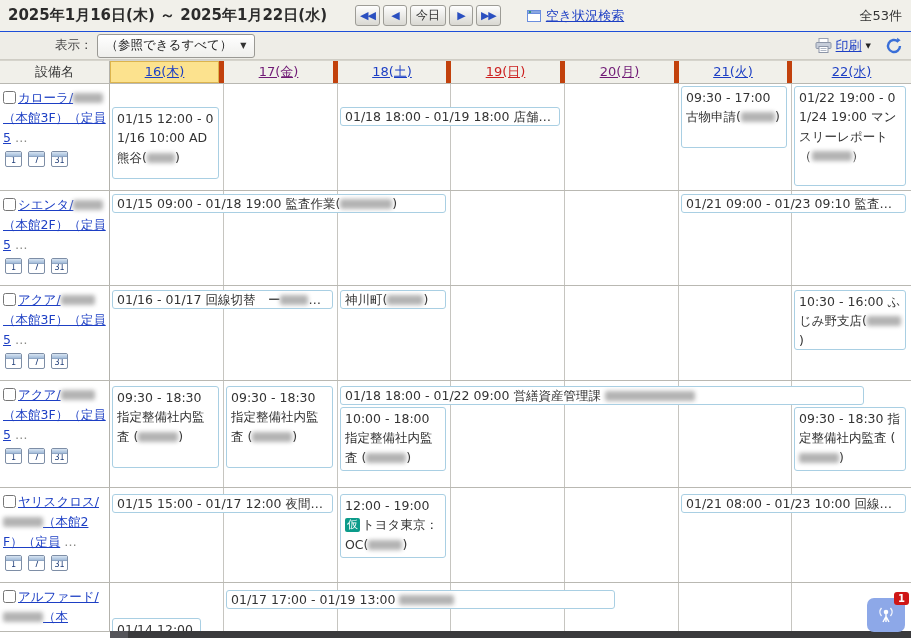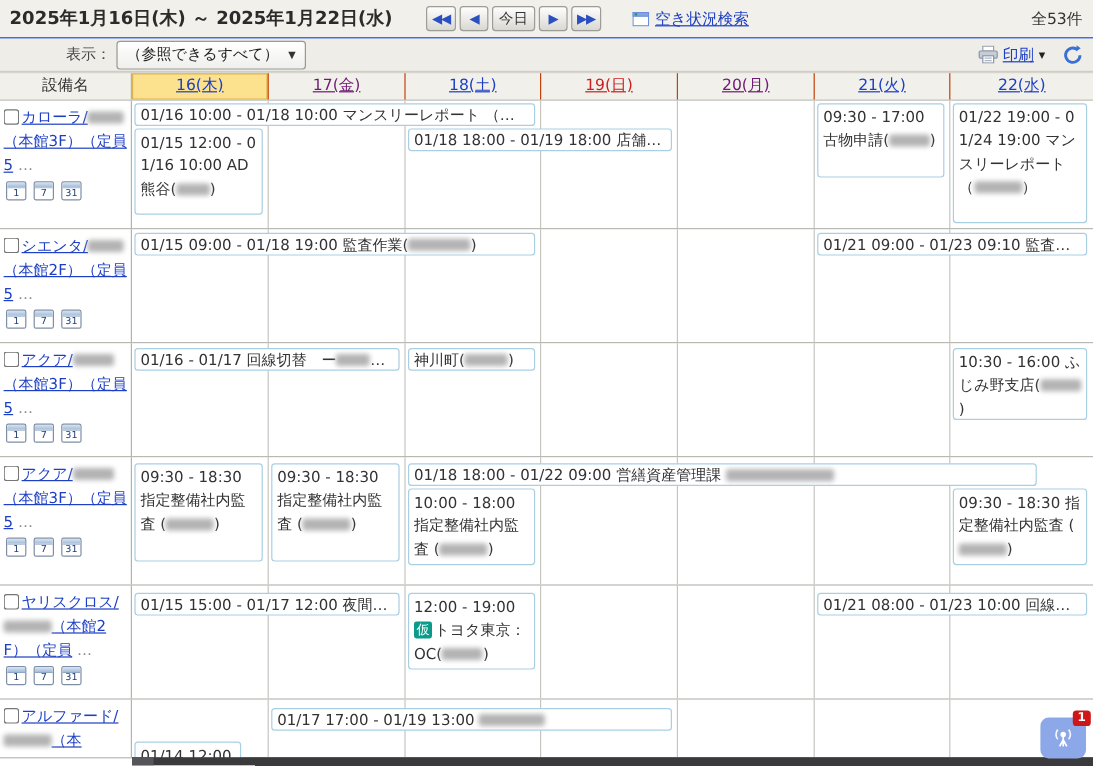--- a/index.html
+++ b/index.html
@@ -21,21 +21,21 @@
   .display-label { margin-left:9px; font-size:12.5px; color:#444; }
   .selectbox { margin-left:4px; display:inline-flex; align-items:center; gap:8px; background:linear-gradient(#ffffff,#efefec); border:1px solid #9a9994; border-radius:3px; padding:2px 8px 3px 8px; font-size:12.5px; color:#222; cursor:pointer; }
   .selectbox .caret { font-size:8px; color:#333; }
   .tool-right { margin-left:auto; display:flex; align-items:center; gap:4px; margin-right:8px; }
   .print-link { color:#1d3fc4; text-decoration:underline; font-size:13px; cursor:pointer; }
   .print-caret { font-size:7px; color:#222; margin-right:10px; }
 
   
   .ghead { height:24px; display:flex; background:#f1f0ea; border-bottom:1px solid #b9b8b2; border-top:1px solid #d6d4cc; }
   .fhead { width:110px; text-align:center; line-height:22px; font-size:13px; color:#333; border-right:1px solid #b3b2ac; }
-  .dh { text-align:center; line-height:22px; border-right:1px solid #c2410c; }
+  .dh { text-align:center; line-height:22px; border-right:5px solid #c2410c; }
   .dh:last-child { border-right:none; }
   .dh a { text-decoration:underline; cursor:pointer; }
   .dh.today { background:#fce28e; box-shadow:inset 0 0 0 1px #dcb44e; }
   .dh.today a, .dh.sat a, .dh.link a { color:#1d3fc4; }
   .dh.dark a { color:#701a75; }
   .dh.sun a { color:#cc2020; }
 
   
   .gbody { position:relative; height:554px; overflow:hidden; background:#fff; }
   .grow { display:flex; border-bottom:1px solid #b9b8b2; }
@@ -236,40 +236,39 @@
     <div class="grow" style="height: 49px;">
       <div class="fcell"><input type="checkbox" style=""><a class="flink"><span>アルファード/</span><span class="redact" style="width: 40px;"></span><span>（本</span></a></div>
       <div class="dcell" style="width: 114px;"></div>
       <div class="dcell" style="width: 114px;"></div>
       <div class="dcell" style="width: 113px;"></div>
       <div class="dcell" style="width: 114px;"></div>
       <div class="dcell" style="width: 114px;"></div>
       <div class="dcell" style="width: 113px;"></div>
       <div class="dcell" style="width: 119px;"></div>
     </div>
-    <div class="event banner" style="left: 112px; top: 2px; width: 334px; height: 19px;"><span>01/16 10:00 - 01/18 10:00 マンスリーレポート （…</span></div>
     <div class="event box" style="left: 112px; top: 23px; width: 107px; height: 72px;"><span>01/15 12:00 - 01/16 10:00 AD熊谷(</span><span class="redact" style="width: 28px;"></span><span>)</span></div>
     <div class="event banner" style="left: 340px; top: 23px; width: 220px; height: 19px;"><span>01/18 18:00 - 01/19 18:00 店舗…</span></div>
     <div class="event box" style="left: 681px; top: 2px; width: 106px; height: 62px;"><span>09:30 - 17:00 古物申請(</span><span class="redact" style="width: 34px;"></span><span>)</span></div>
     <div class="event box" style="left: 794px; top: 2px; width: 112px; height: 100px;"><span>01/22 19:00 - 01/24 19:00 マンスリーレポート （</span><span class="redact" style="width: 40px;"></span><span>）</span></div>
     <div class="event banner" style="left: 112px; top: 110px; width: 334px; height: 19px;"><span>01/15 09:00 - 01/18 19:00 監査作業(</span><span class="redact" style="width: 52px;"></span><span>)</span></div>
     <div class="event banner" style="left: 681px; top: 110px; width: 225px; height: 19px;"><span>01/21 09:00 - 01/23 09:10 監査…</span></div>
     <div class="event banner" style="left: 112px; top: 206px; width: 221px; height: 19px;"><span>01/16 - 01/17 回線切替　ー</span><span class="redact" style="width: 28px;"></span><span>…</span></div>
     <div class="event banner" style="left: 340px; top: 206px; width: 106px; height: 19px;"><span>神川町(</span><span class="redact" style="width: 36px;"></span><span>)</span></div>
     <div class="event box" style="left: 794px; top: 206px; width: 112px; height: 60px;"><span>10:30 - 16:00 ふじみ野支店(</span><span class="redact" style="width: 34px;"></span><span>)</span></div>
     <div class="event box" style="left: 112px; top: 302px; width: 107px; height: 82px;"><span>09:30 - 18:30 指定整備社内監査 (</span><span class="redact" style="width: 40px;"></span><span>)</span></div>
     <div class="event box" style="left: 226px; top: 302px; width: 107px; height: 82px;"><span>09:30 - 18:30 指定整備社内監査 (</span><span class="redact" style="width: 40px;"></span><span>)</span></div>
     <div class="event banner" style="left: 340px; top: 302px; width: 524px; height: 19px;"><span>01/18 18:00 - 01/22 09:00 営繕資産管理課 </span><span class="redact" style="width: 90px;"></span></div>
     <div class="event box" style="left: 340px; top: 323px; width: 106px; height: 64px;"><span>10:00 - 18:00 指定整備社内監査 (</span><span class="redact" style="width: 40px;"></span><span>)</span></div>
     <div class="event box" style="left: 794px; top: 323px; width: 112px; height: 64px;"><span>09:30 - 18:30 指定整備社内監査 (</span><span class="redact" style="width: 40px;"></span><span>)</span></div>
     <div class="event banner" style="left: 112px; top: 410px; width: 221px; height: 19px;"><span>01/15 15:00 - 01/17 12:00 夜間…</span></div>
     <div class="event box" style="left: 340px; top: 410px; width: 106px; height: 64px;"><span>12:00 - 19:00 </span><span class="kbadge">仮</span><span>トヨタ東京：OC(</span><span class="redact" style="width: 34px;"></span><span>)</span></div>
     <div class="event banner" style="left: 681px; top: 410px; width: 225px; height: 19px;"><span>01/21 08:00 - 01/23 10:00 回線…</span></div>
     <div class="event box" style="left: 112px; top: 534px; width: 89px; height: 42px;"><span>01/14 12:00 - 01/16 19:00</span></div>
-    <div class="event banner" style="left: 226px; top: 506px; width: 334px; height: 19px;"><span>01/17 17:00 - 01/19 13:00 </span><span class="redact" style="width: 55px;"></span></div>
+    <div class="event banner" style="left: 226px; top: 506px; width: 389px; height: 19px;"><span>01/17 17:00 - 01/19 13:00 </span><span class="redact" style="width: 55px;"></span></div>
   </div>
 
 <div class="hscroll">
     <div class="endbtn"></div>
   </div>
 
 <div class="notif">
   <span>
     <svg width="22" height="20" viewBox="0 0 22 20">
         <g stroke="#fff" fill="none" stroke-width="1.4">

